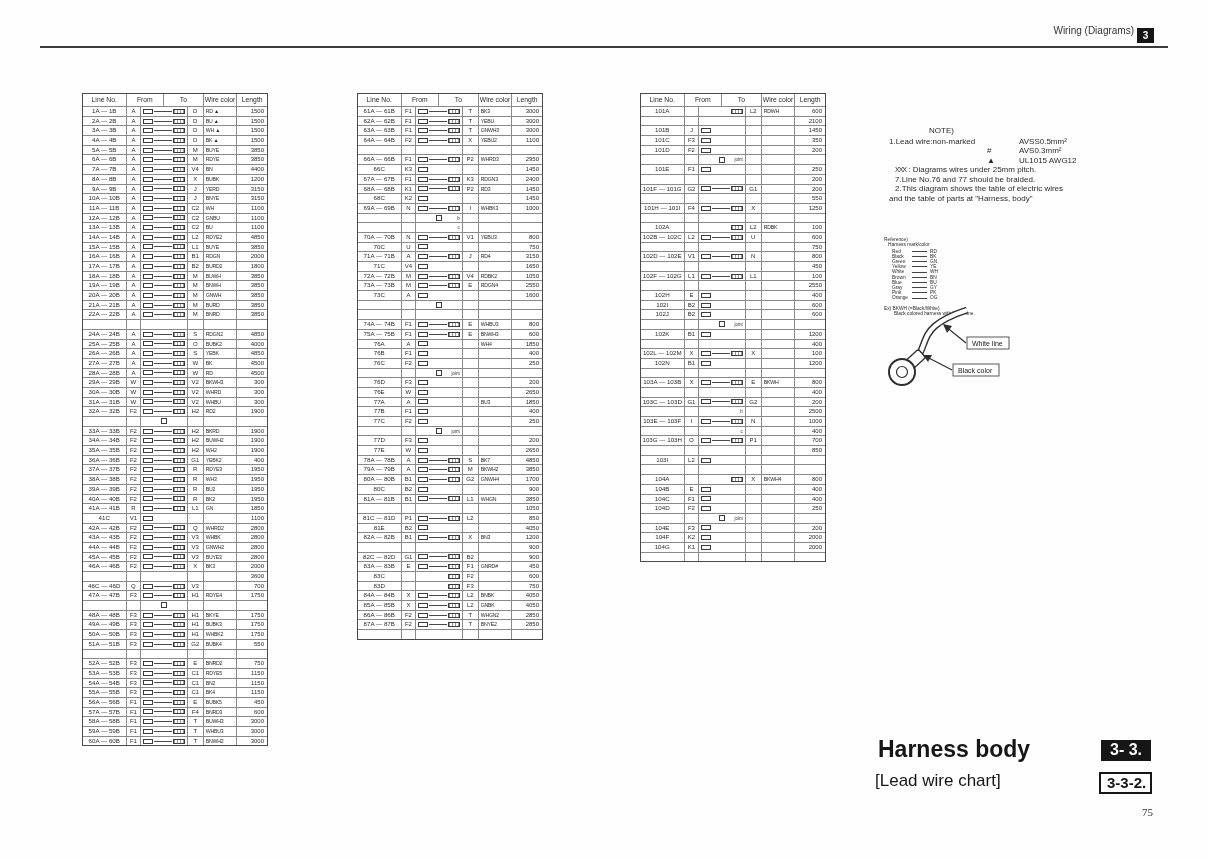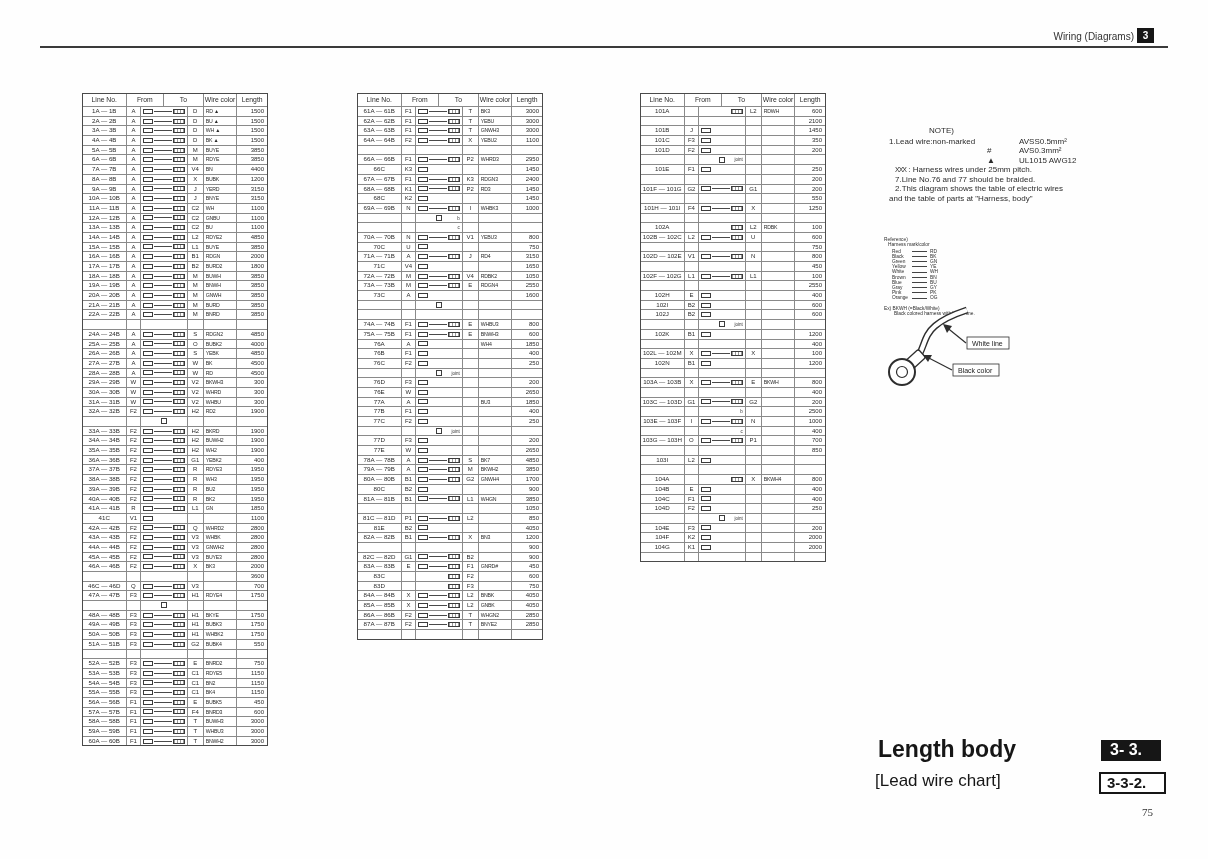--- a/index.html
+++ b/index.html
@@ -1,19 +1,19 @@
 <!DOCTYPE html>
 <html><head>
 <meta charset="utf-8">
 <style>
   html,body{margin:0;padding:0;}
   body{width:1208px;height:859px;background:#fefefe;position:relative;
        font-family:"Liberation Sans",sans-serif;color:#222;overflow:hidden;}
   
-  .hdr-title{position:absolute;top:31px;right:74px;font-size:10px;color:#333;}
+  .hdr-title{position:absolute;top:25px;right:74px;font-size:10px;color:#333;}
   .chapter-badge{position:absolute;top:28px;right:54px;width:17px;height:15px;background:#161616;
       color:#fff;font-size:10px;font-weight:bold;text-align:center;line-height:15px;}
   .hdr-rule{position:absolute;top:46px;left:40px;width:1128px;height:2px;background:#3a3a3a;}
   
   .wtable{position:absolute;top:93px;width:186px;border:1px solid #4a4a4a;background:#fff;box-sizing:border-box;}
   #table1{left:82px;} #table2{left:357px;} #table3{left:640px;}
   .trow{display:flex;height:9.7px;box-sizing:border-box;align-items:stretch;}
   .trow + .trow{border-top:1px solid #8a8a8a;}
   .thead{height:12px;}
   .tcell{box-sizing:border-box;border-right:1px solid #8a8a8a;overflow:hidden;white-space:nowrap;
@@ -53,23 +53,23 @@
   .ref-dash{width:15px;height:1px;background:#444;margin-right:3px;flex:0 0 auto;}
   .ref-code{width:12px;}
   .ref-ex{margin-top:5px;}
   .ref-ex2{margin-left:10px;}
   
   .term-svg{position:absolute;left:875px;top:298px;}
   
   .f-title{position:absolute;left:878px;top:736px;font-size:23px;font-weight:bold;color:#161616;}
   .f-sub{position:absolute;left:875px;top:771px;font-size:17px;font-weight:normal;color:#161616;}
   .sec-badge{position:absolute;left:1101px;top:740px;background:#161616;color:#fff;
-      font-size:16px;font-weight:bold;padding:1px 19px 2px 9px;}
+      font-size:16px;font-weight:bold;padding:1px 9px 2px 9px;}
   .subsec-badge{position:absolute;left:1099px;top:772px;background:#fff;color:#161616;border:2px solid #161616;
-      font-size:15px;font-weight:bold;padding:0px 18px 1px 6px;}
+      font-size:15px;font-weight:bold;padding:0px 4px 1px 6px;}
   .pageno{position:absolute;left:1142px;top:806px;font-size:11px;color:#333;font-family:Liberation Serif, serif;}
 </style>
 </head>
 <body>
 
 <div class="hdr-title">Wiring (Diagrams)</div>
 <div class="chapter-badge">3</div>
 <div class="hdr-rule"></div>
 
 <div id="table1" class="wtable">
@@ -1967,21 +1967,21 @@
     <span>AVSS0.5mm²</span>
     <span></span>
     <span>#</span>
     <span>AVS0.3mm²</span>
     <span></span>
     <span>▲</span>
     <span>UL1015 AWG12</span>
   </div>
   <div class="note-ind">
     <span class="braid-sym">XXX</span>
-    <span>: Harness wires under 25mm pitch.</span>
+    <span>: Diagrams wires under 25mm pitch.</span>
   </div>
   <div class="note-ind">7.Line No.76 and 77 should be braided.</div>
   <div class="note-ind">2.This diagram shows the table of electric wires</div>
   <div class="note-ind" style="margin-left:8px;">and the table of parts at "Harness, body"</div>
 </div>
 
 <div class="ref">
   <div>Reference)</div>
   <div class="ref-sub">Harness mark/color</div>
   <div class="ref-list">
@@ -2049,17 +2049,17 @@
   <line x1="91" y1="45" x2="70" y2="28" stroke="#2e2e2e" stroke-width="1.2"></line>
   <polygon points="68,26 77,28 72,35" fill="#2e2e2e"></polygon>
   <line x1="77" y1="72" x2="50" y2="58" stroke="#2e2e2e" stroke-width="1.2"></line>
   <polygon points="48,57 57,57 53,64" fill="#2e2e2e"></polygon>
   <rect x="92" y="39" width="42" height="12" fill="#fff" stroke="#2e2e2e" stroke-width="0.8"></rect>
   <text x="97" y="48" font-size="7" fill="#222">White line</text>
   <rect x="78" y="66" width="46" height="12" fill="#fff" stroke="#2e2e2e" stroke-width="0.8"></rect>
   <text x="83" y="75" font-size="7" fill="#222">Black color</text>
 </svg>
 
-<div class="f-title">Length body</div>
+<div class="f-title">Harness body</div>
 <div class="f-sub">[Lead wire chart]</div>
 <div class="sec-badge">3- 3.</div>
 <div class="subsec-badge">3-3-2.</div>
 <div class="pageno">75</div>
 
 </body></html>

